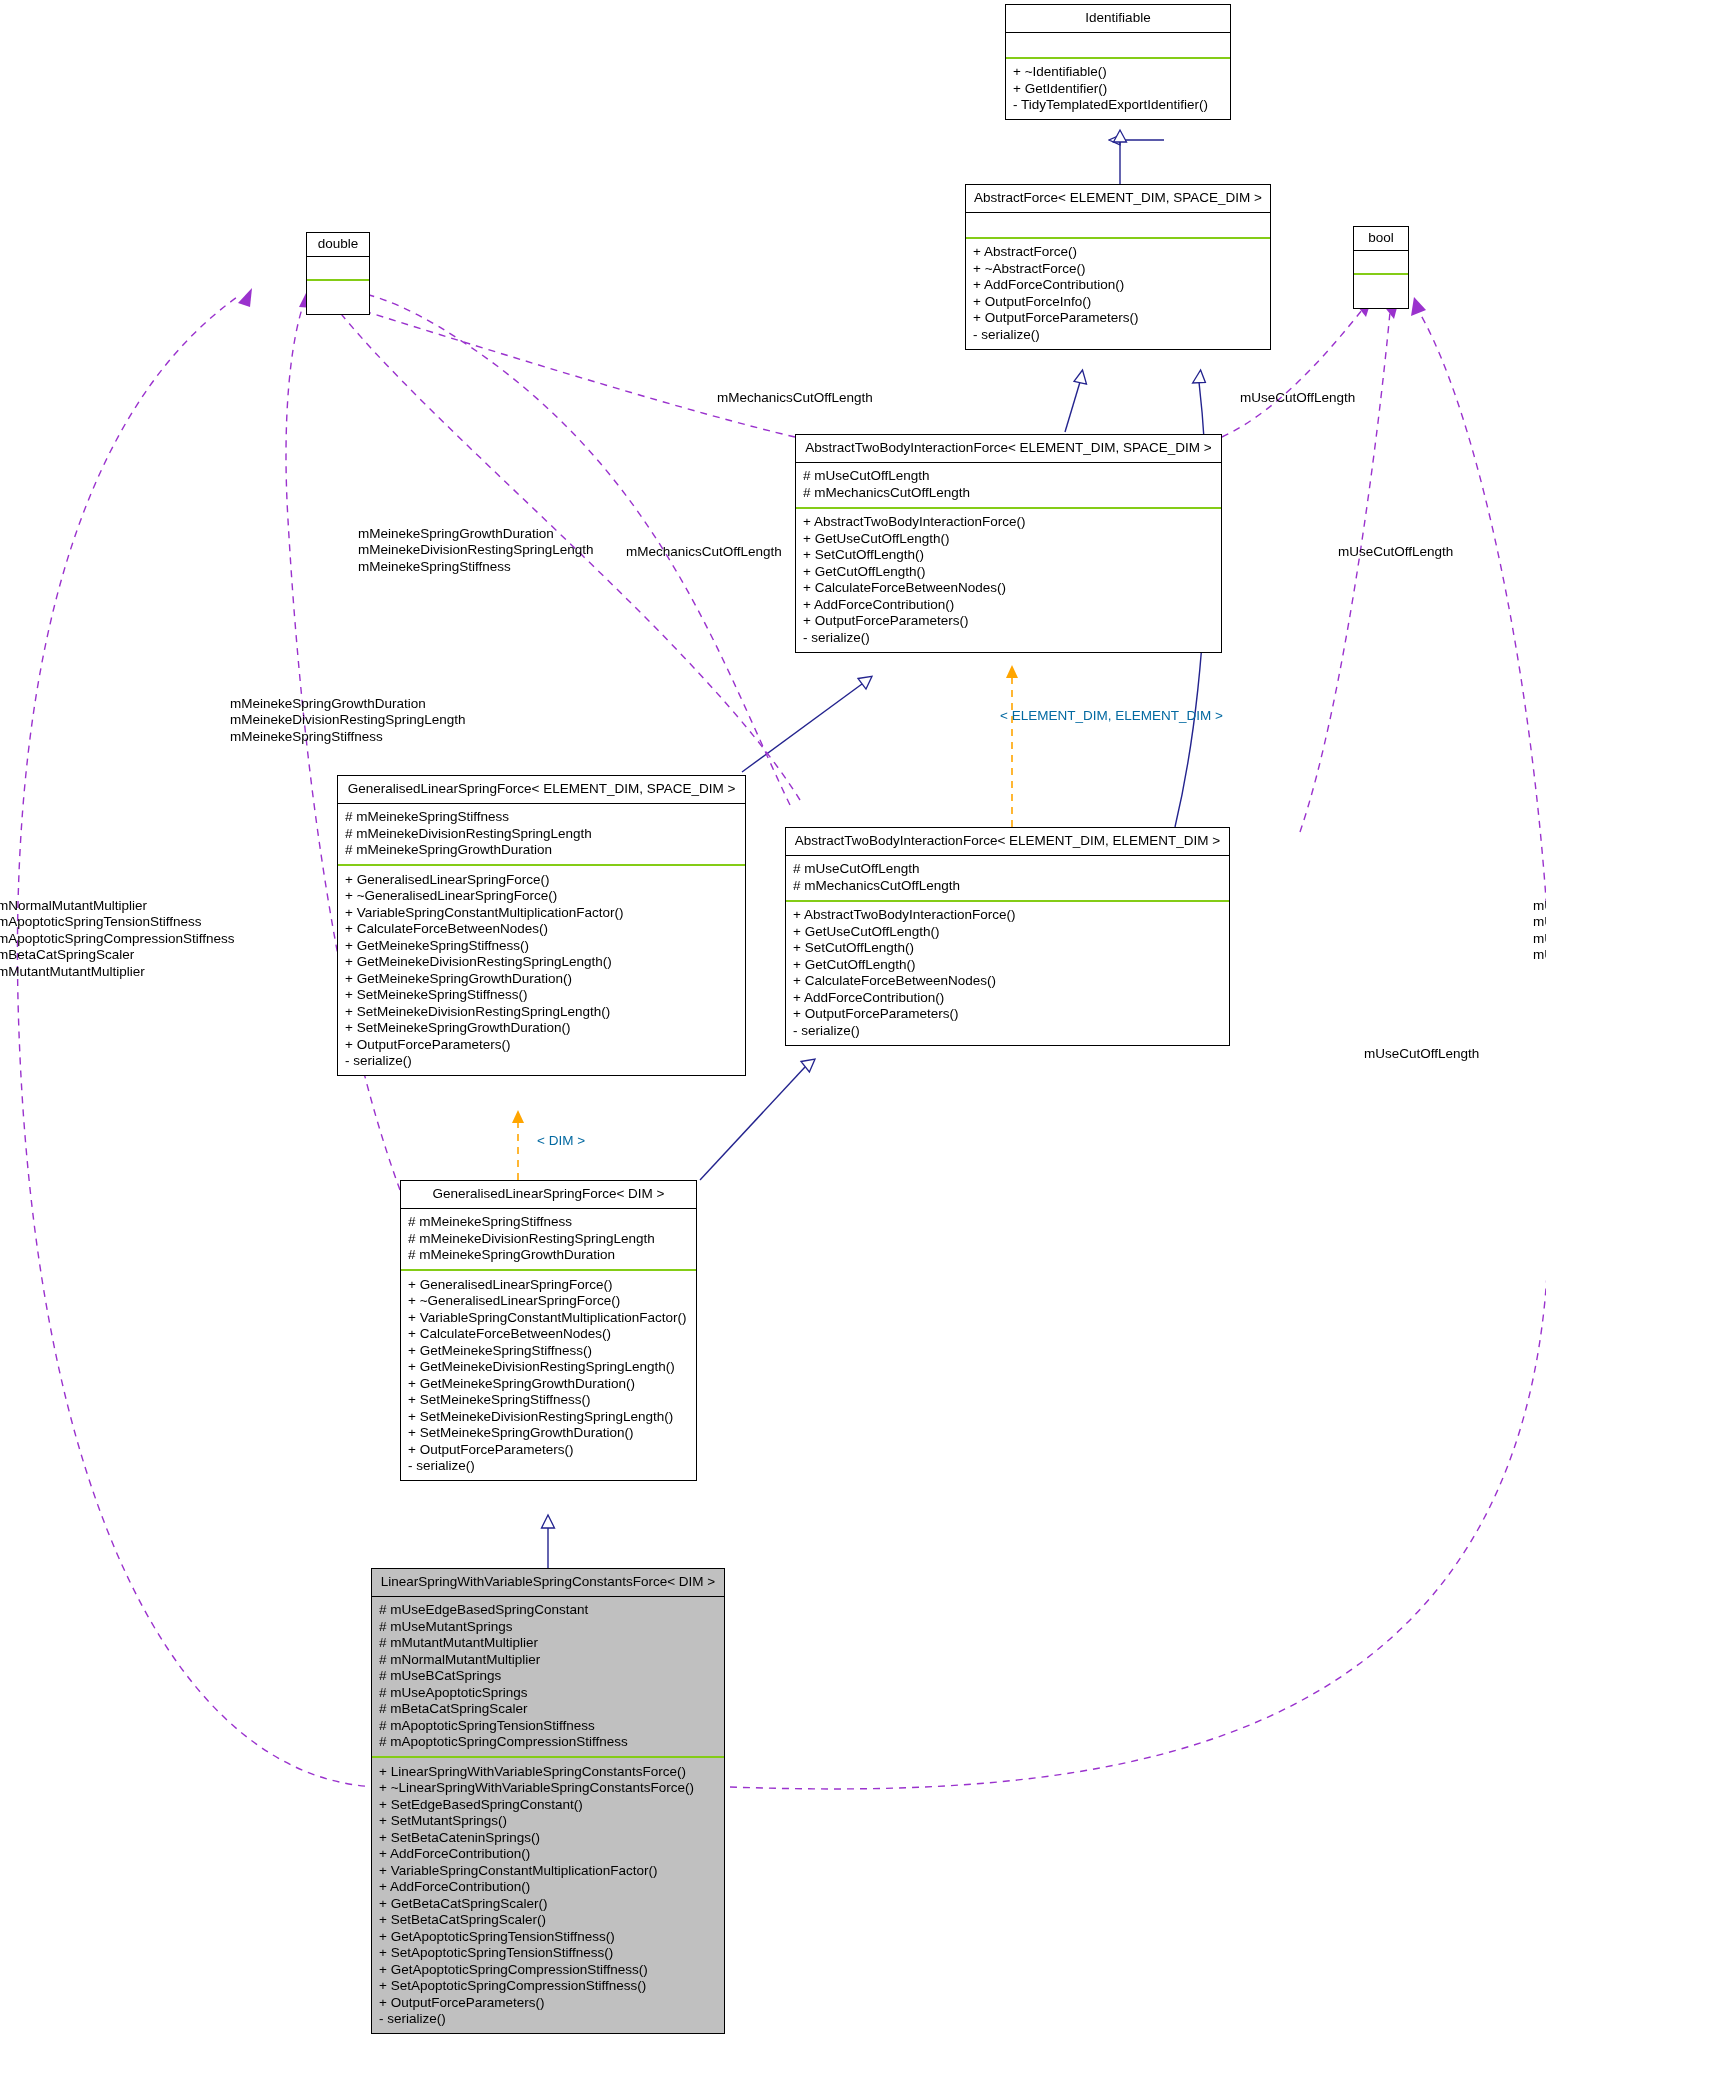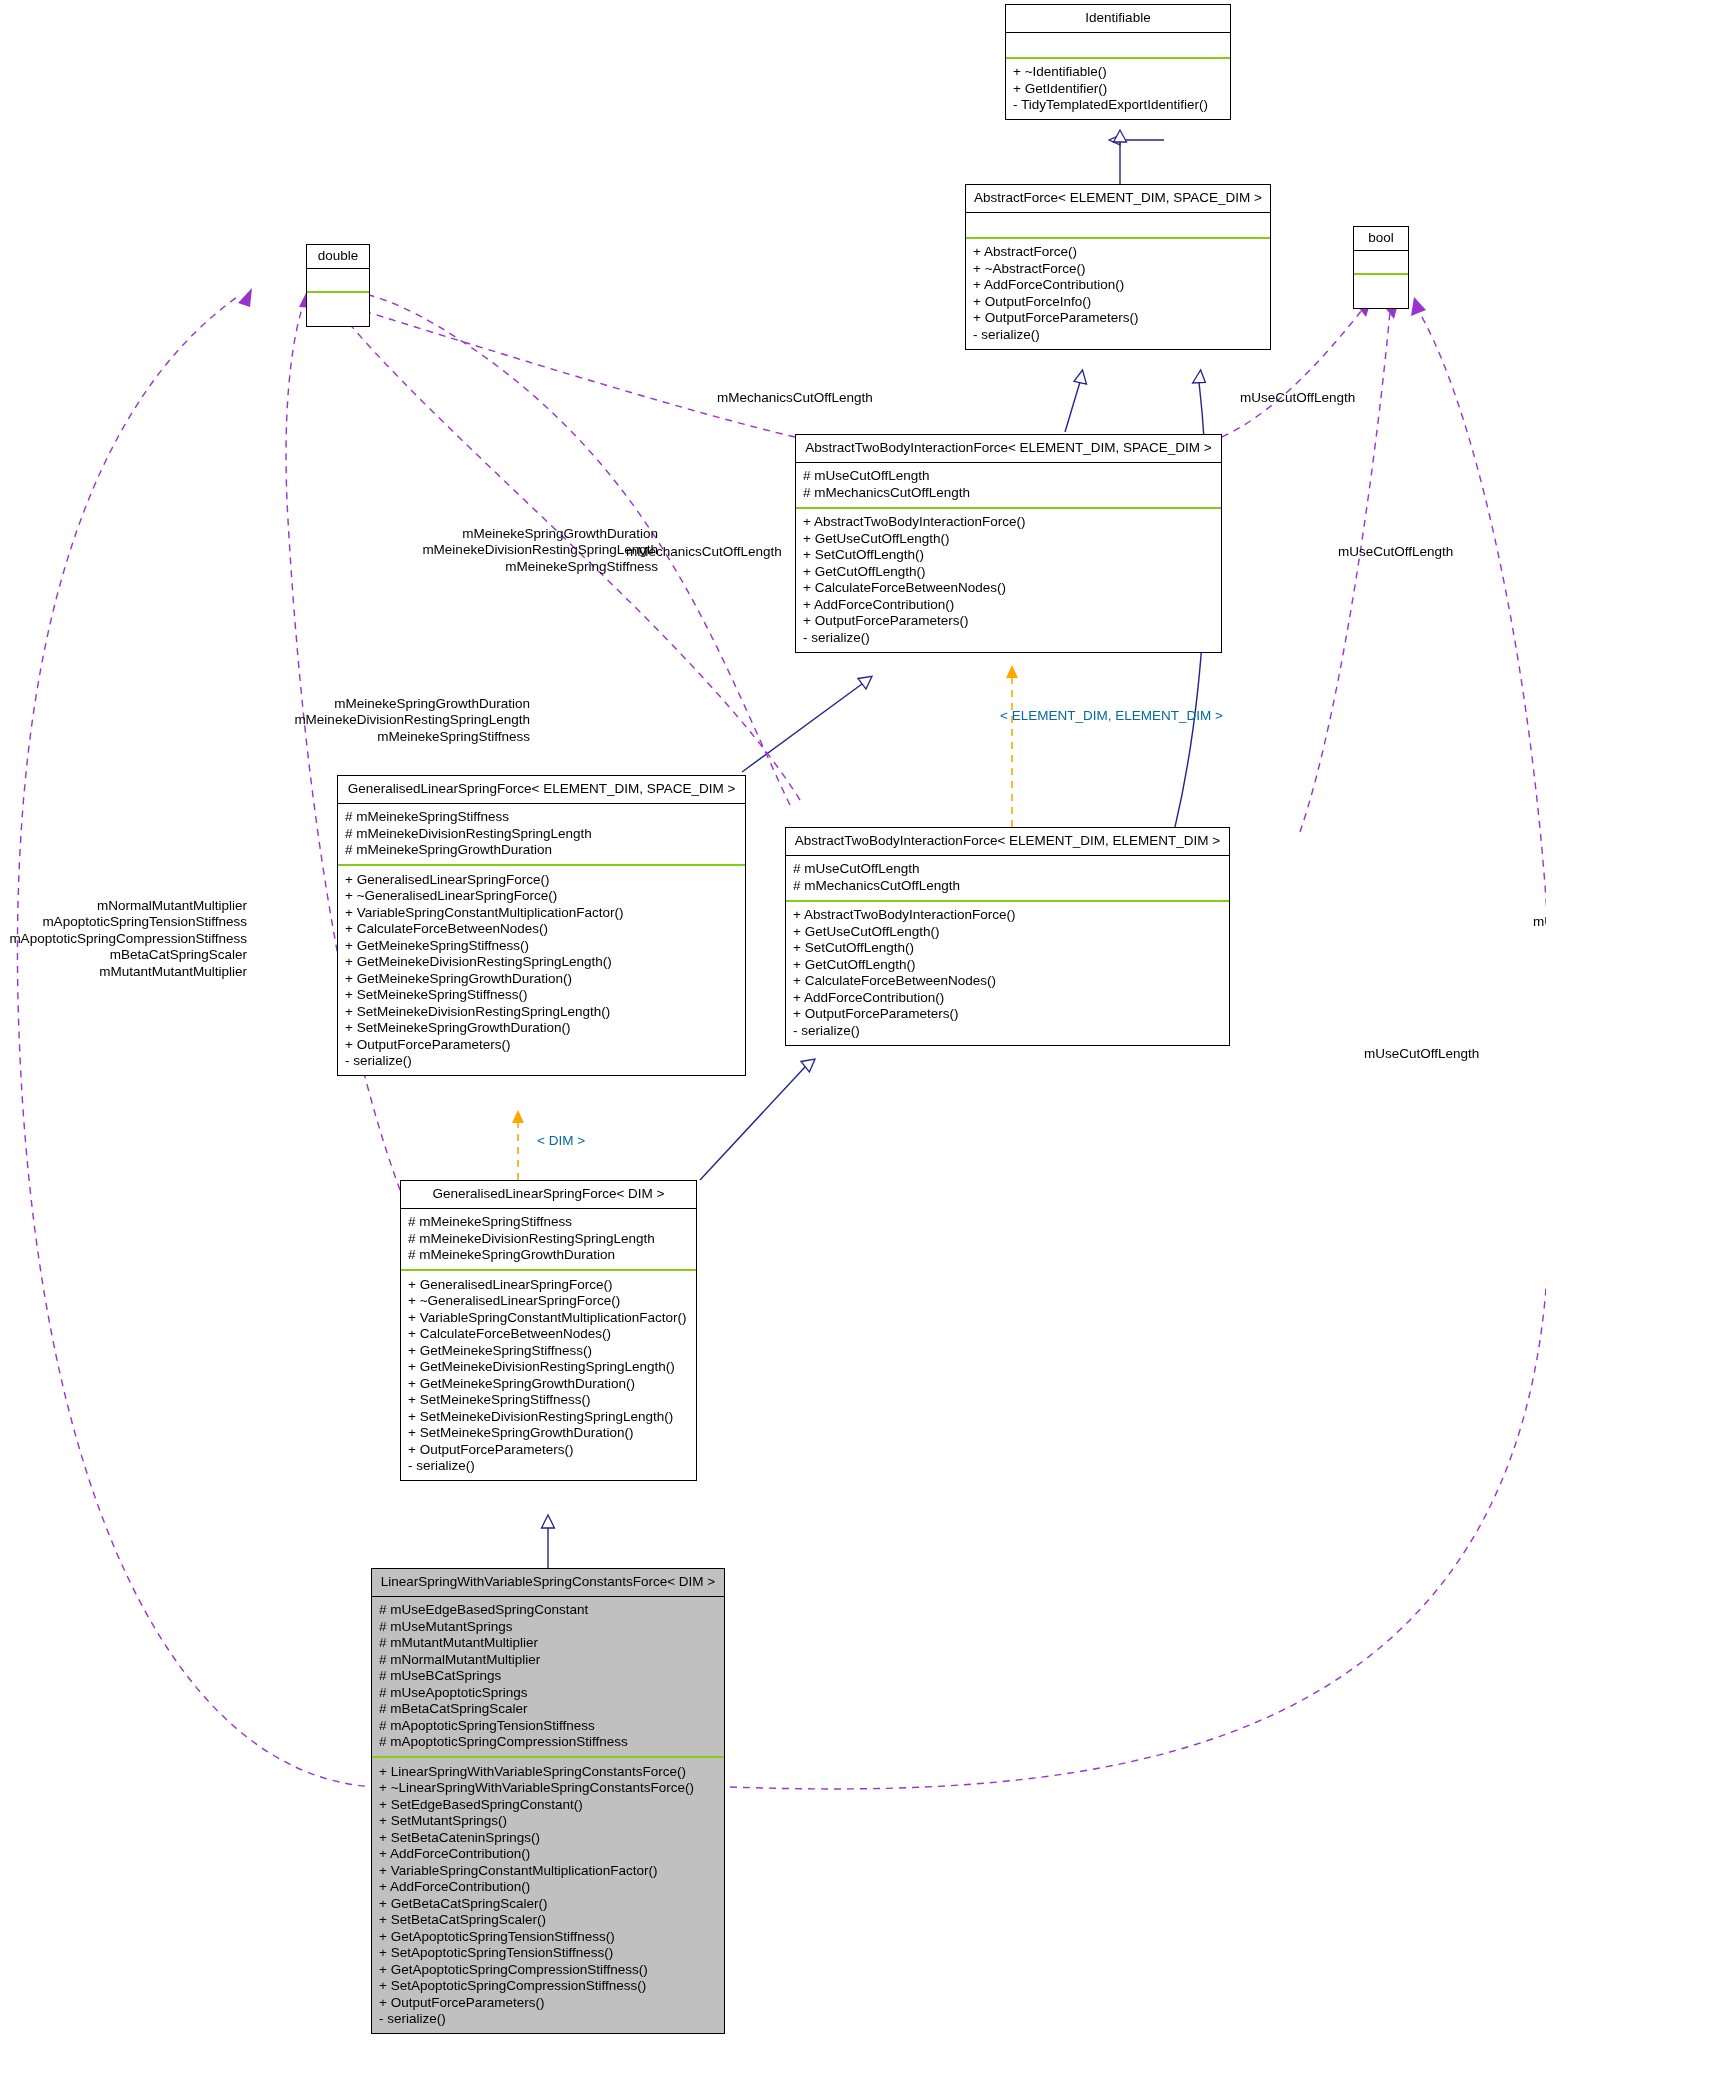--- a/index.html
+++ b/index.html
@@ -60,21 +60,21 @@
     padding: 1.5px 0 1.5px 0;
     font-size: 13.5px;
   }
   .edge-label {
     position: absolute;
     font-size: 13.5px;
     color: #000000;
     line-height: 1.22;
     white-space: nowrap;
   }
-  .edge-label.center { text-align: right; }
+  .edge-label.center { text-align: left; }
   .edge-label.left { text-align: right; }
   .tmpl-label {
     position: absolute;
     font-size: 13.5px;
     color: #0369a1;
     white-space: nowrap;
   }
 </style>
 </head>
 <body>
@@ -190,21 +190,21 @@
     <div class="ops">
       <div class="row">+ AbstractForce()</div>
       <div class="row">+ ~AbstractForce()</div>
       <div class="row">+ AddForceContribution()</div>
       <div class="row">+ OutputForceInfo()</div>
       <div class="row">+ OutputForceParameters()</div>
       <div class="row">- serialize()</div>
     </div>
   </div>
 
-  <div class="node" style="left:306px; top:232px; width:64px;margin-top:12px;">
+  <div class="node" style="left:306px; top:232px; width:64px;">
     <div class="title" style="padding:4px 6px 5px 6px;">double</div>
     <div class="attrs empty" style="min-height:22px;"></div>
     <div class="ops" style="min-height:22px;"></div>
   </div>
 
   <div class="node" style="left:1353px; top:226px; width:56px;">
     <div class="title" style="padding:4px 6px 5px 6px;">bool</div>
     <div class="attrs empty" style="min-height:22px;"></div>
     <div class="ops" style="min-height:22px;"></div>
   </div>

